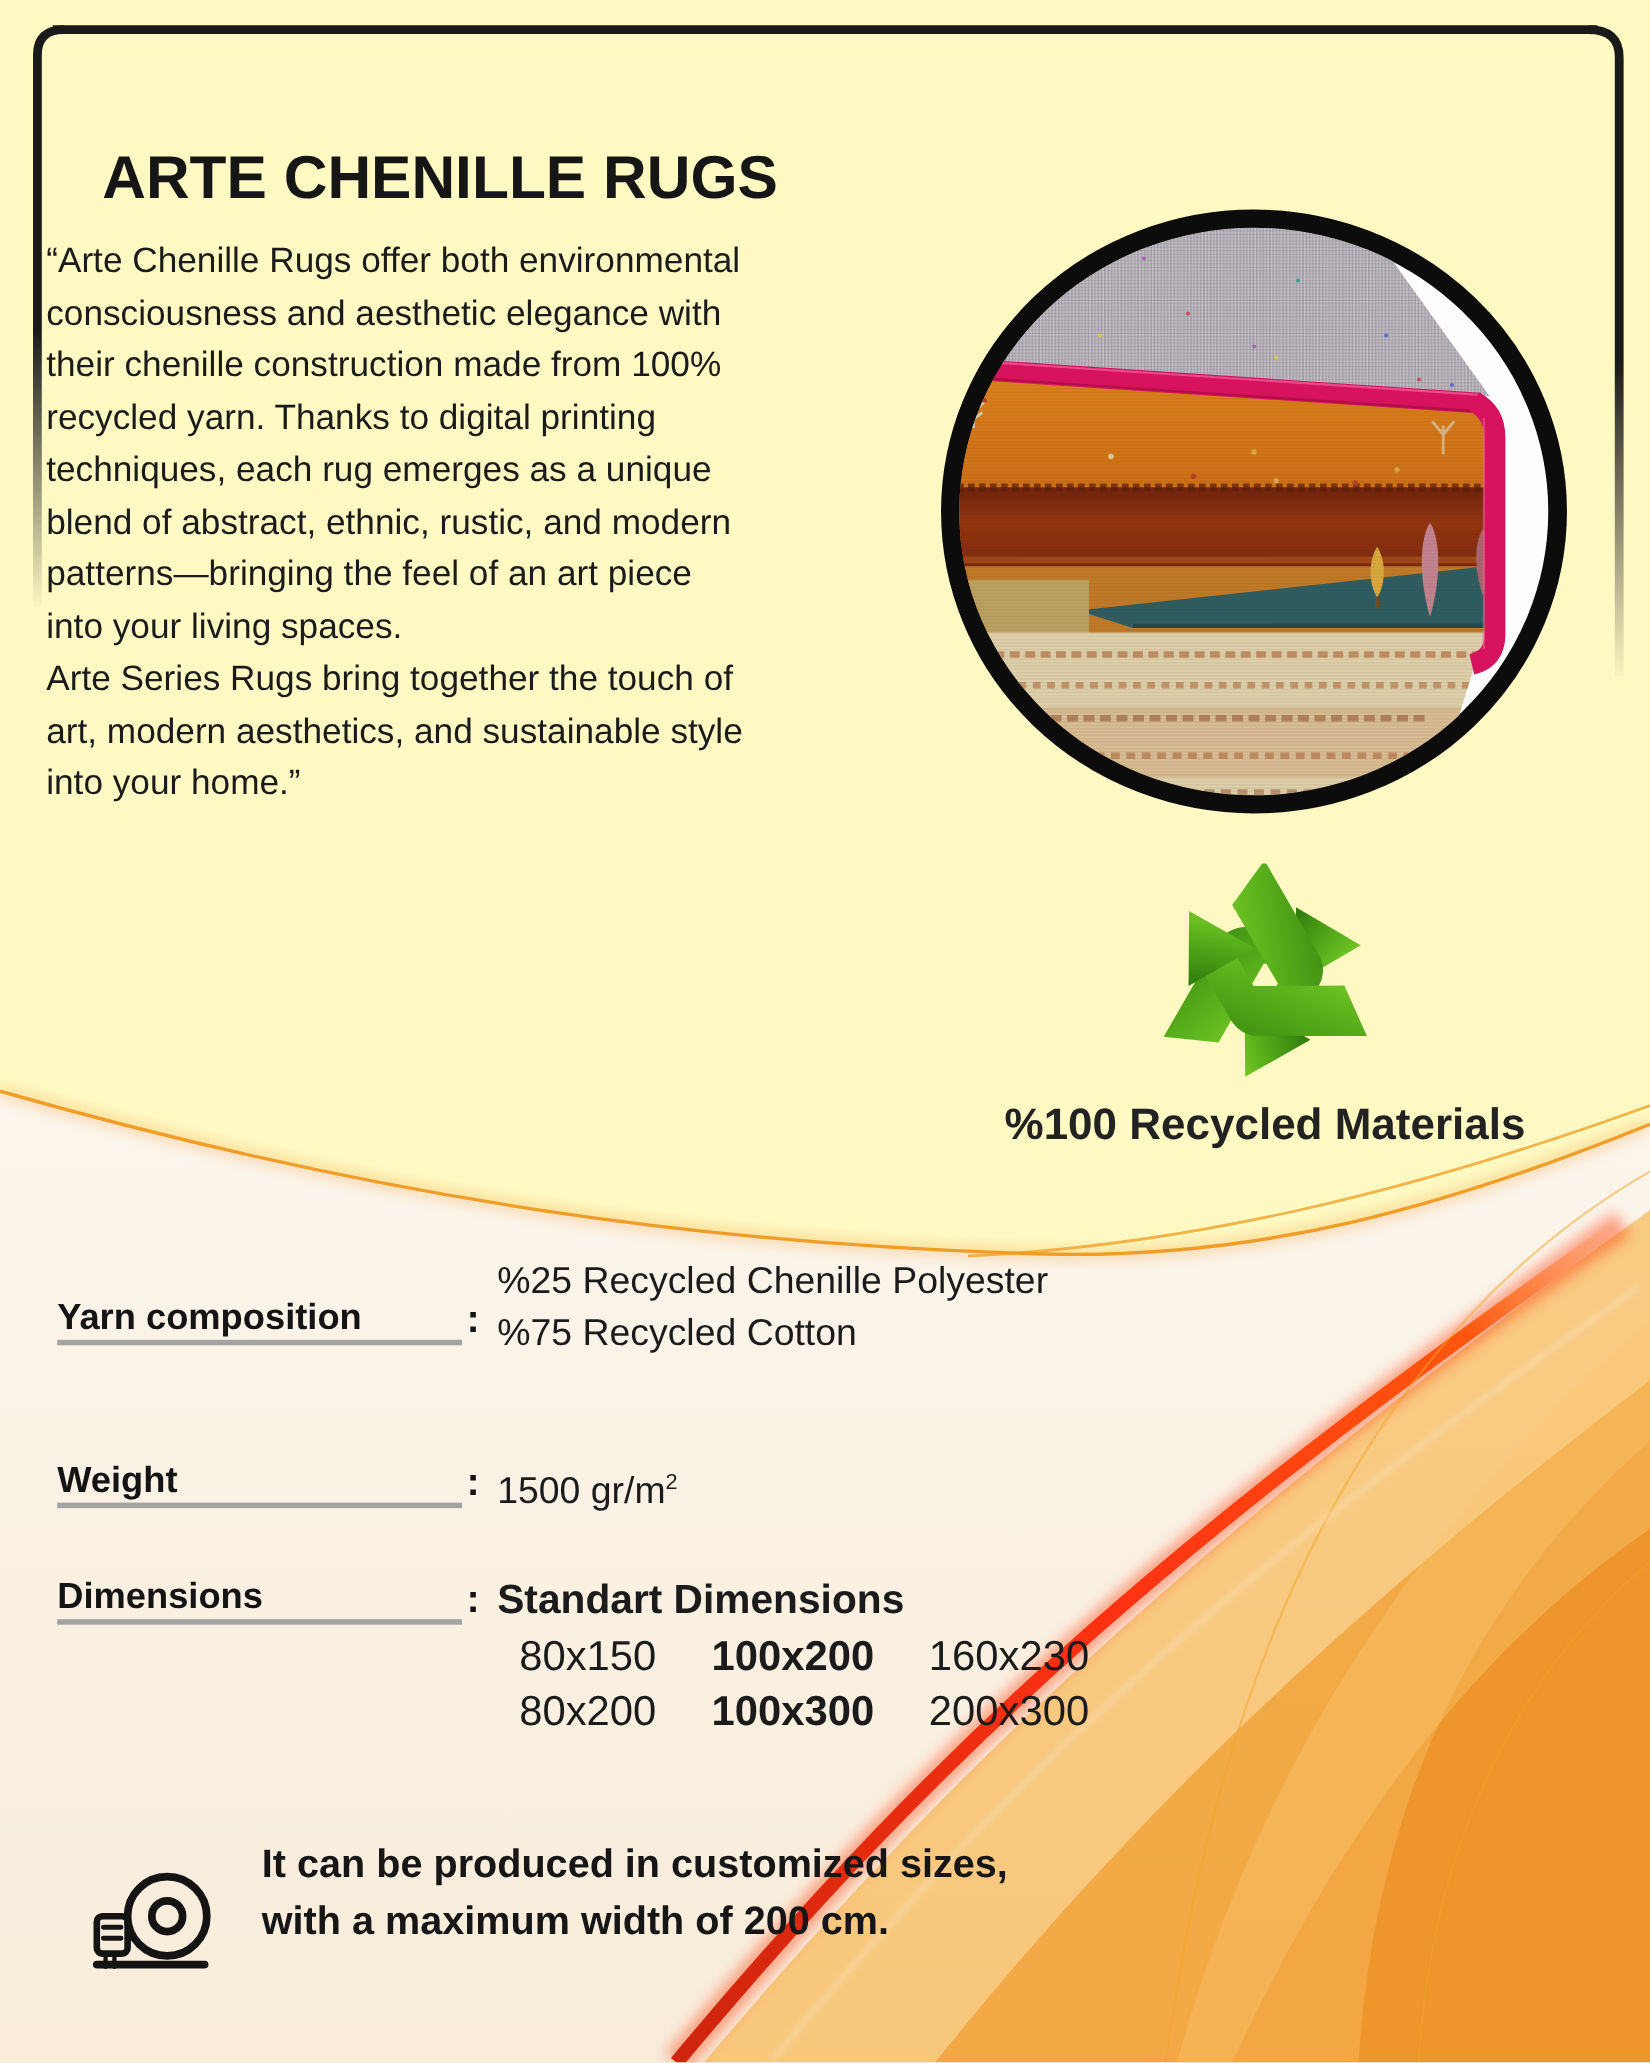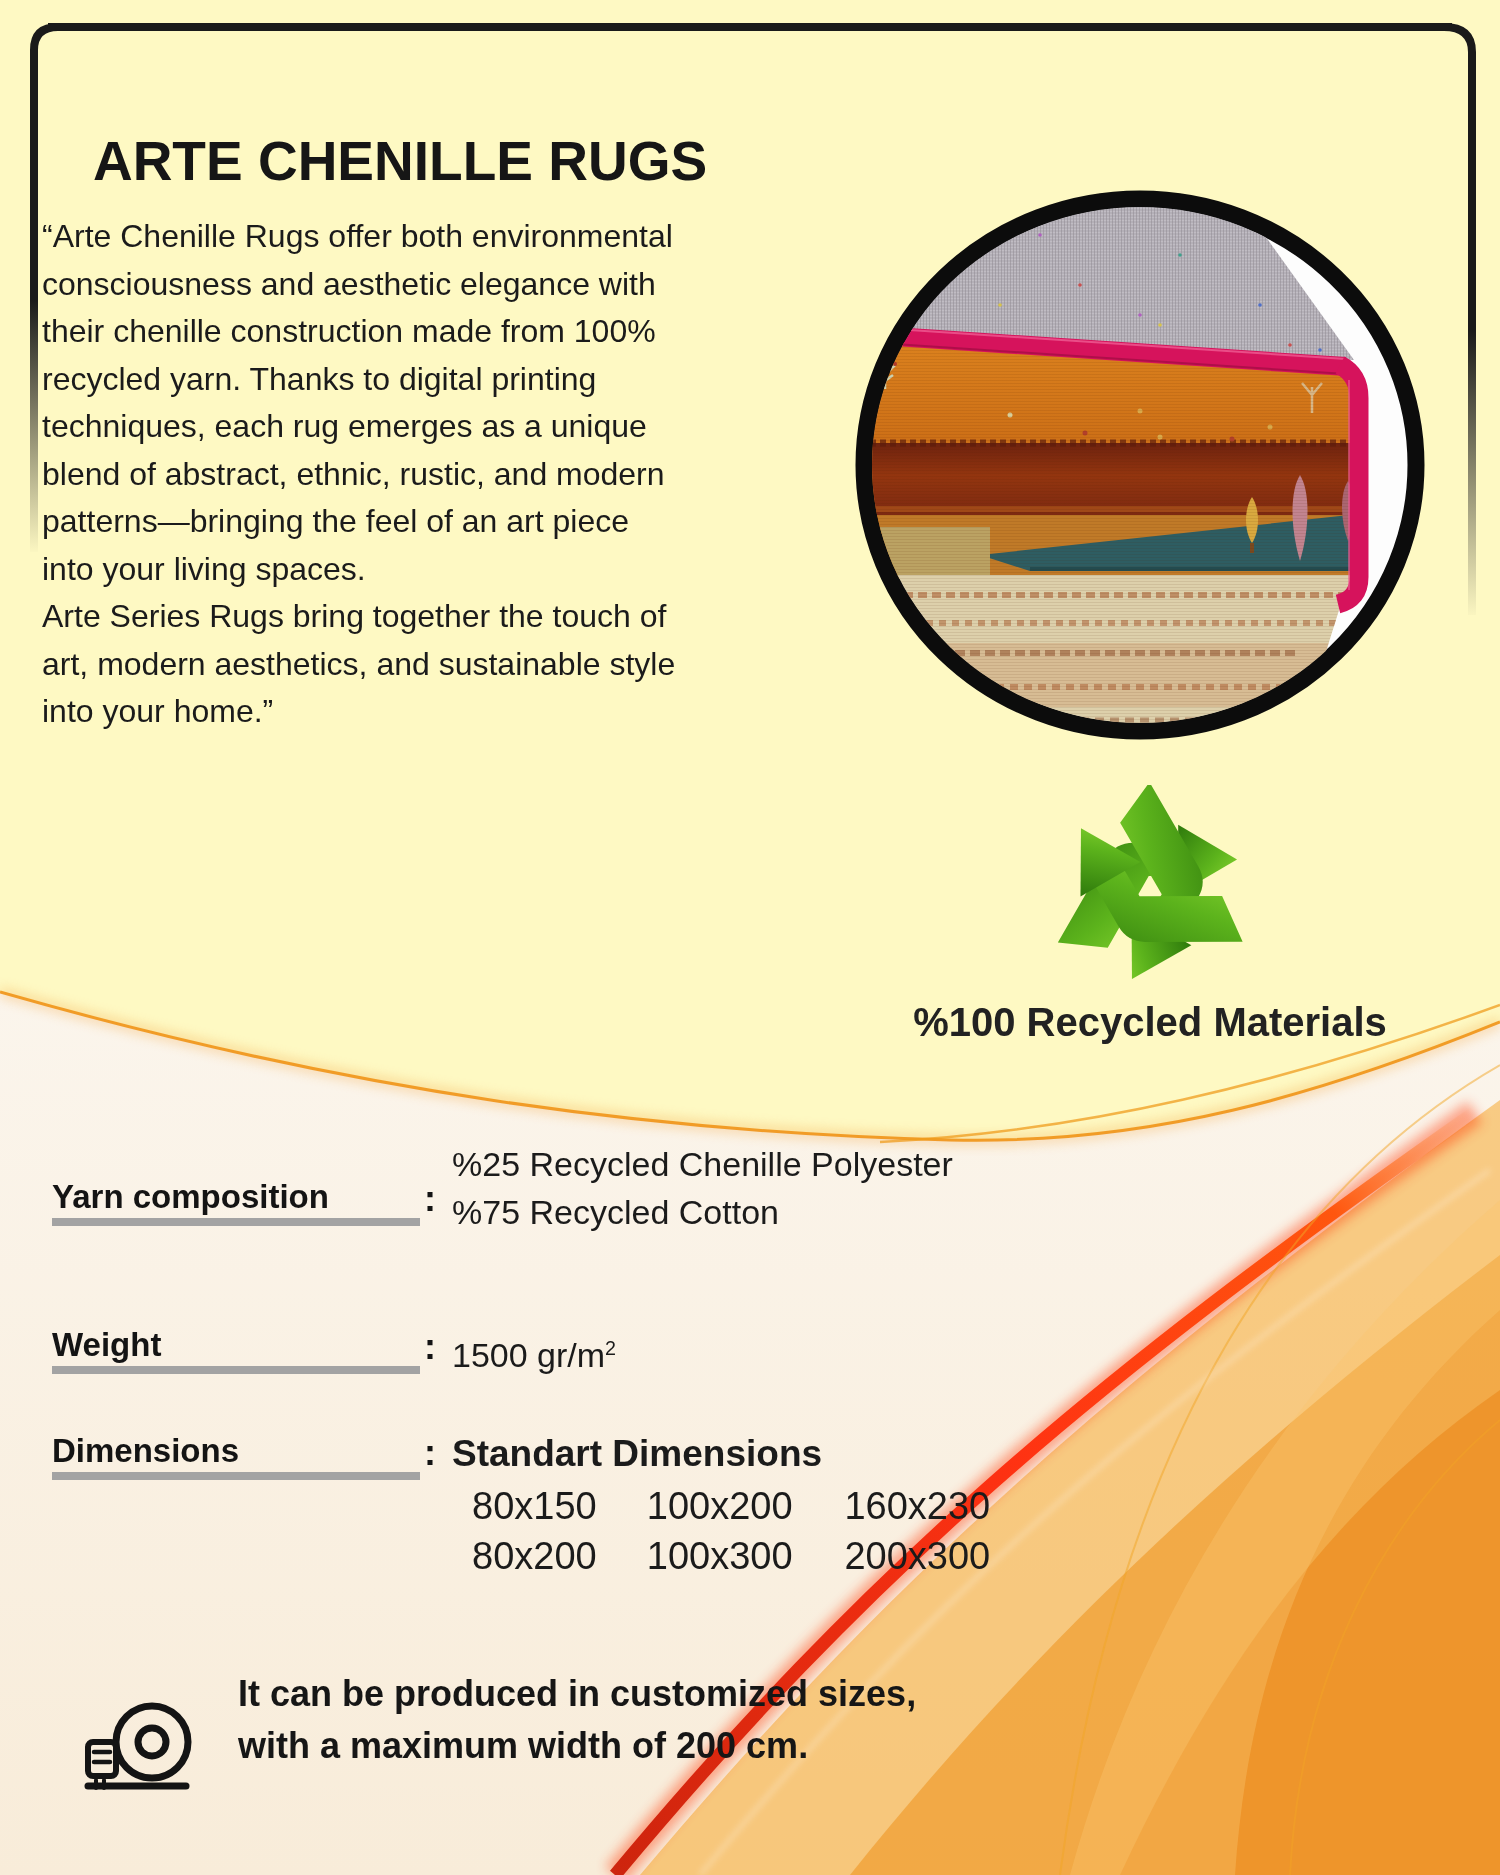--- a/index.html
+++ b/index.html
@@ -9,31 +9,31 @@
   
   .title{position:absolute;left:50px;top:92px;width:700px;text-align:center;
          font-size:55px;font-weight:800;letter-spacing:0px;color:#161616;}
   .para{position:absolute;left:42px;top:213px;width:716px;text-align:left;
         font-size:32px;line-height:47.5px;white-space:pre-line;color:#1b1b1b;}
   
   .recycle-caption{position:absolute;left:900px;top:1000px;width:500px;text-align:center;
         font-size:40px;font-weight:700;color:#222;}
   
   .spec-label{position:absolute;left:52px;width:368px;font-size:33px;font-weight:700;
-        padding-bottom:2px;border-bottom:8px solid #a3a3a3;color:#141414;}
+        padding-bottom:2px;border-bottom:5px solid #a3a3a3;color:#141414;}
   .spec-colon{position:absolute;left:424px;font-size:36px;font-weight:700;color:#141414;}
   .spec-value{position:absolute;left:452px;font-size:34px;color:#1b1b1b;line-height:48px;}
   .spec-value sup{font-size:0.58em;}
   .bold{font-weight:700;}
   
   .dim-grid{position:absolute;left:444px;top:1485px;width:560px;}
   .dim-row{display:flex;height:50px;}
   .dim-cell{font-size:38px;color:#1b1b1b;}
   .dim-c1{width:184px;margin-left:28px;}
-  .dim-c2{width:208px;}
+  .dim-c2{width:208px;font-weight:bold;}
   .dim-c3{width:168px;}
   
   .note-text{position:absolute;left:238px;top:1668px;font-size:36px;font-weight:700;
         line-height:52px;white-space:pre-line;color:#161616;}
 </style>
 </head>
 <body>
 
 <div class="page">
 

